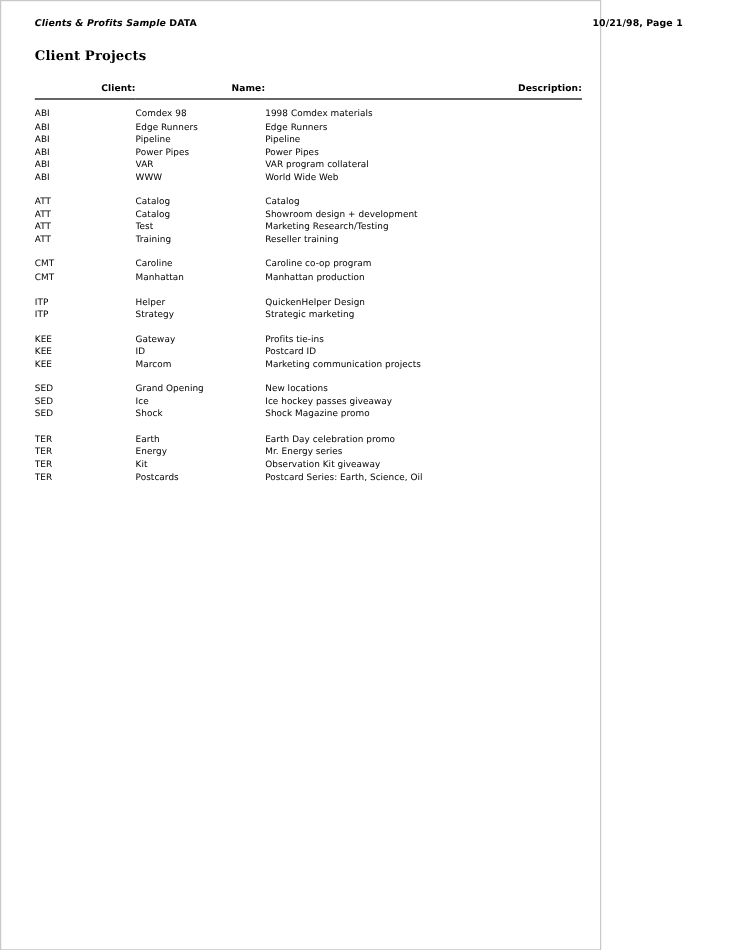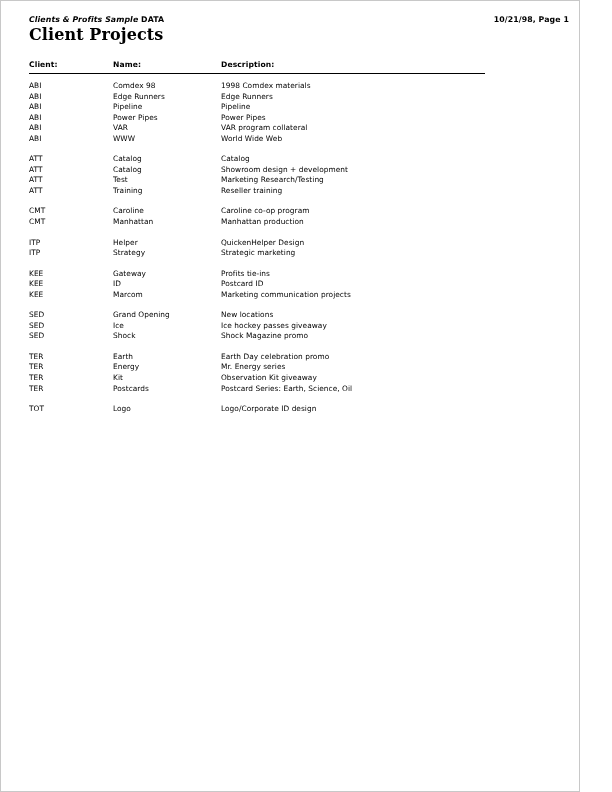--- a/index.html
+++ b/index.html
@@ -11,21 +11,21 @@
     width: 612px;
     height: 792px;
     font-family: "DejaVu Sans", sans-serif;
     color: #000000;
     position: relative;
     overflow: hidden;
   }
   .page {
     position: absolute;
     left: 0; top: 0;
-    width: 580px;
+    width: 501px;
     height: 792px;
     background: #ffffff;
     border: 1px solid #c8c8c8;
     box-sizing: border-box;
   }
   .content {
     position: absolute;
     left: 28px;
     top: 14px;
     width: 556px;
@@ -44,33 +44,33 @@
   .header-left .plain {
     font-style: normal;
   }
   .header-right {
     font-style: normal;
     padding-right: 16px;
     margin-left: 24px;
   }
   .doc-title {
     font-family: "DejaVu Serif", serif;
-    font-size: 16px;
+    font-size: 11px;
     font-weight: bold;
-    margin-top: 1px;
+    margin-top: 16px;
     letter-spacing: 0.1px;
   }
   table.report {
     margin-top: 16px;
     border-collapse: collapse;
     width: 456px;
     table-layout: fixed;
   }
   table.report th {
-    text-align: left;
+    text-align: right;
     font-size: 7.6px;
     font-weight: bold;
     padding: 0 0 3px 0;
     vertical-align: bottom;
     letter-spacing: 0.1px;
   }
   .head-sep td {
     border-bottom: 1.2px solid #000000;
     height: 1px;
     padding: 0;
@@ -288,22 +288,17 @@
           <tr>
             <td class="cell">TER</td>
             <td class="cell">Postcards</td>
             <td class="cell">Postcard Series: Earth, Science, Oil</td>
           </tr>
           <tr class="group-gap">
             <td></td>
             <td></td>
             <td></td>
           </tr>
-          <tr>
-            <td class="cell">TOT</td>
-            <td class="cell">Logo</td>
-            <td class="cell">Logo/Corporate ID design</td>
-          </tr>
         </tbody>
     </table>
 
   </div>
 </div>
 
 </body></html>

